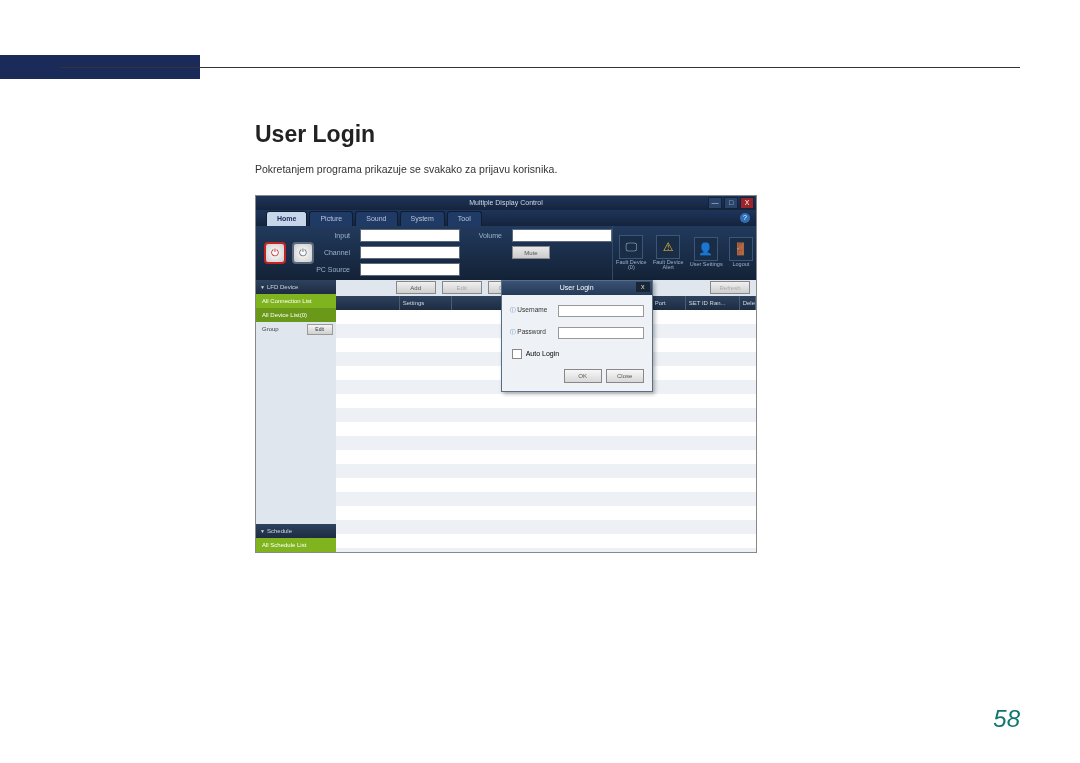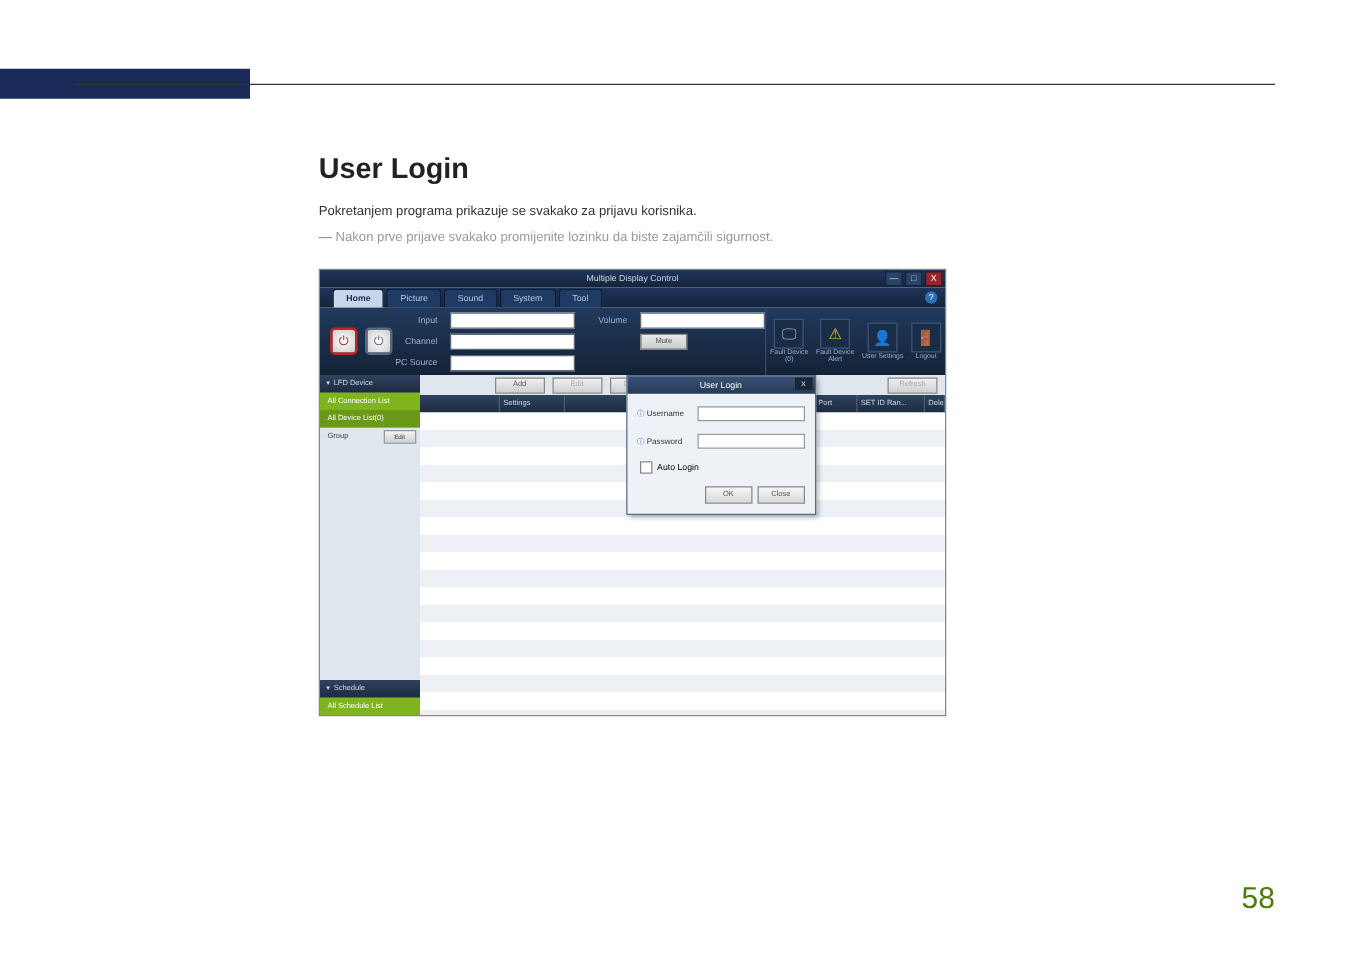--- a/index.html
+++ b/index.html
@@ -359,36 +359,36 @@
   border: 1px solid #888;
   font-size: 6px;
   color: #555;
   display:flex;align-items:center;justify-content:center;
 }
 .page-num {
   position: absolute;
   right: 60px;
   bottom: 30px;
   font-size: 24px;
-  color: #4d7c0f;
+  color: #0f766e;
+  font-style: italic;
 }
 </style>
 </head>
 <body>
 
 <div class="header-bar"></div>
 <div class="header-rule"></div>
 
 <div class="content">
   <div class="title">User Login</div>
 
   <p class="p"><span>Pokretanjem programa prikazuje se svakako za prijavu korisnika.</span></p>
 
 
-  <p class="note"><span>Nakon prve prijave svakako promijenite lozinku da biste zajamčili sigurnost.</span></p>
 
 
 
 
   <div class="screenshot">
 
     <div class="ss-titlebar">
       <span class="ss-titlebar-text">Multiple Display Control</span>
       <div class="ss-win-btns">
         <div class="ss-win-btn">—</div>

